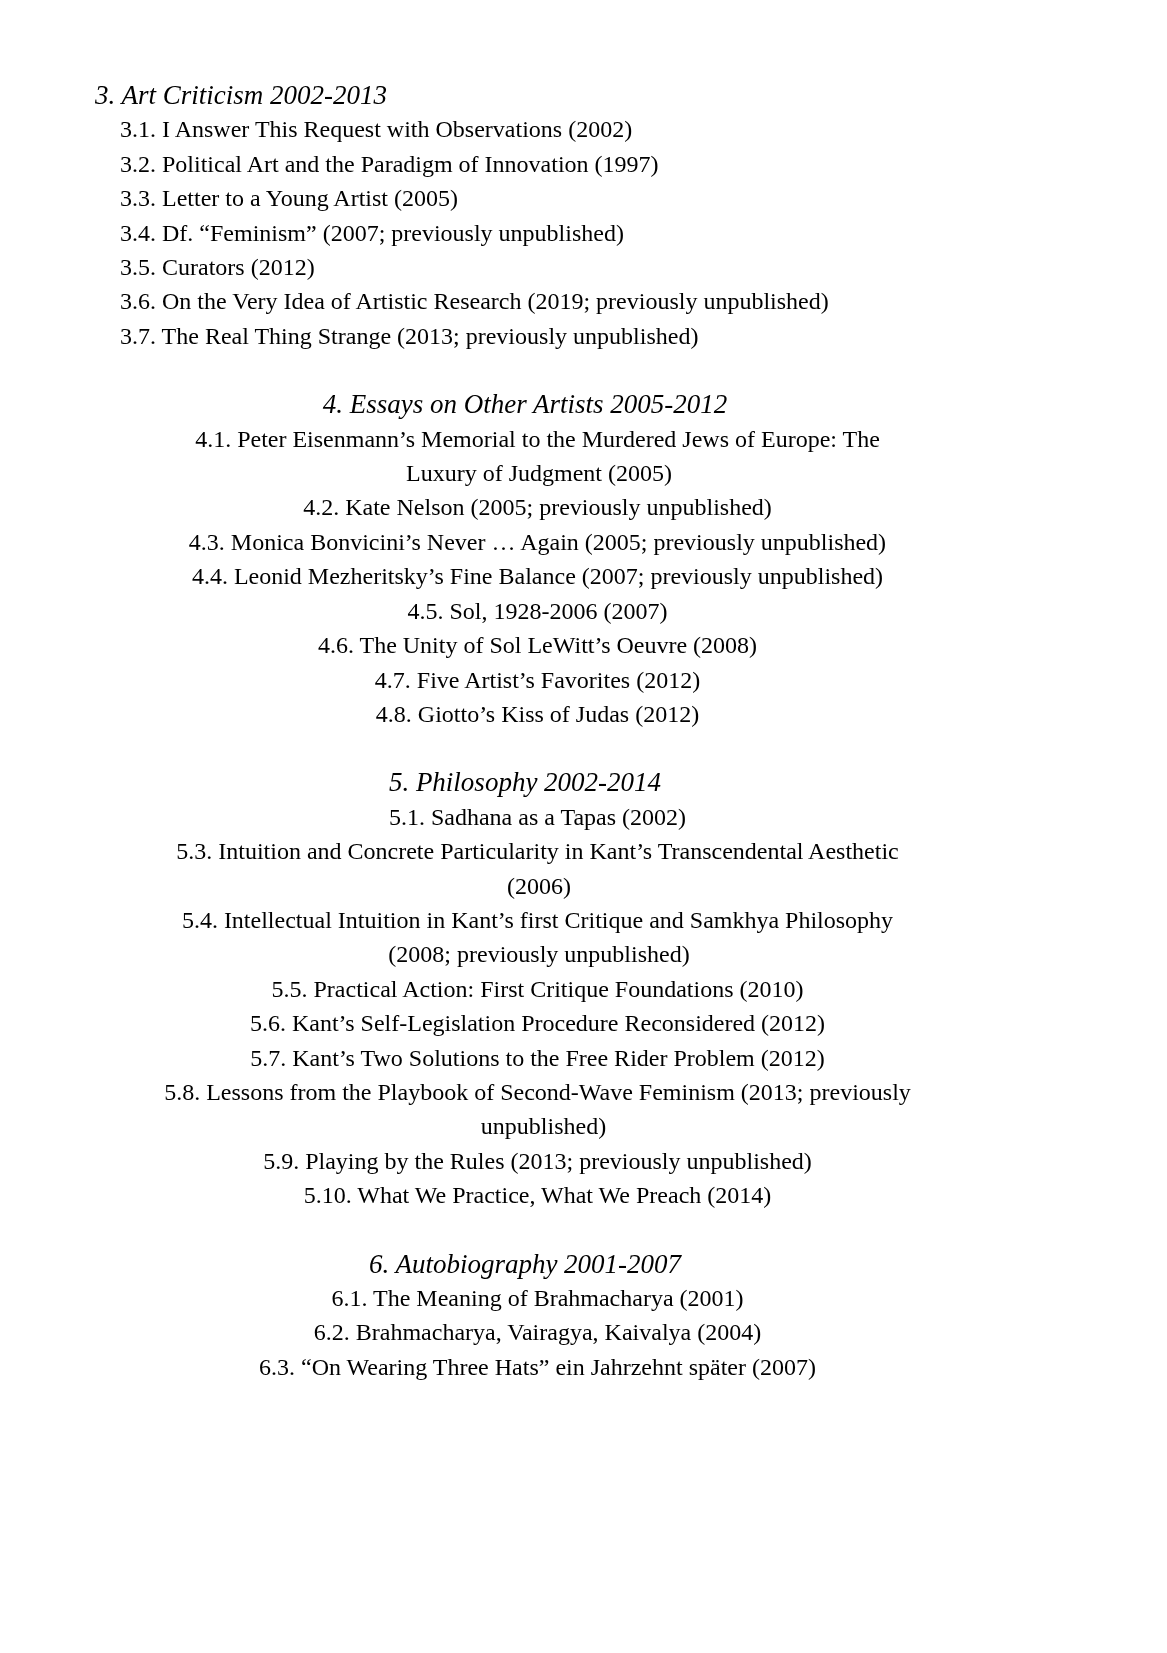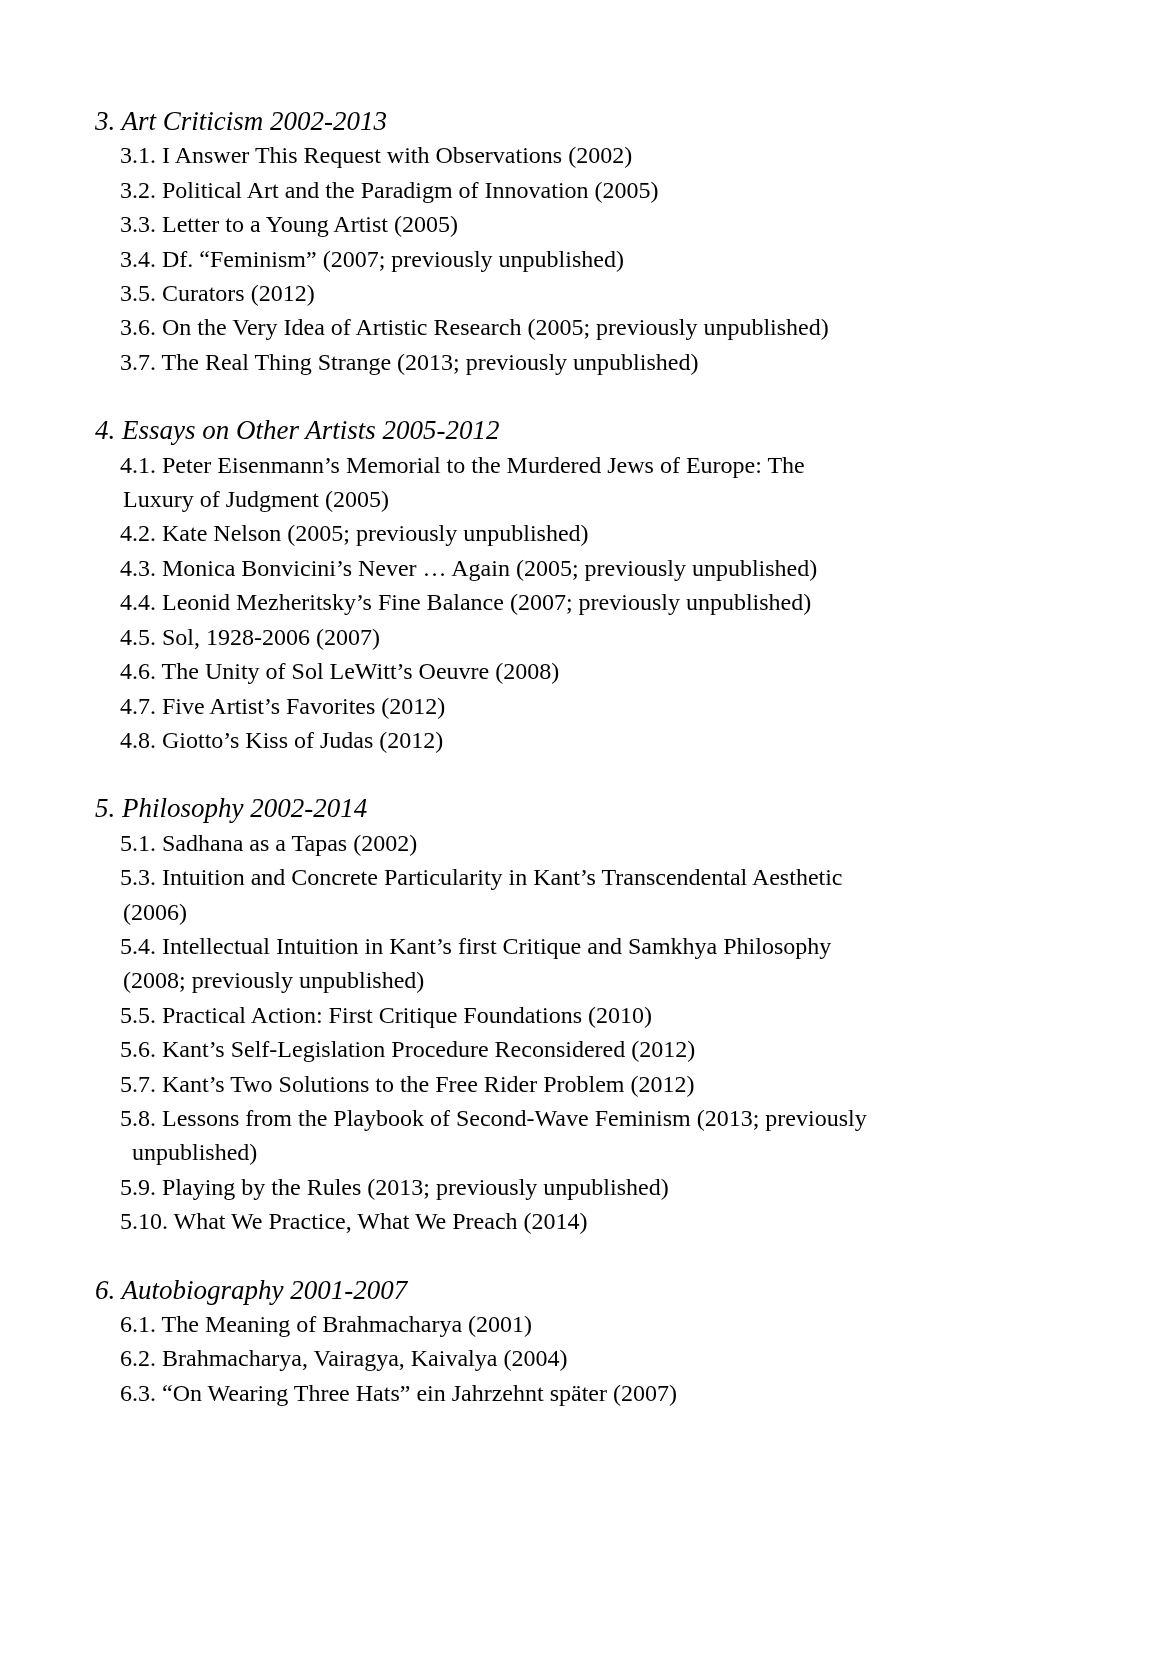--- a/index.html
+++ b/index.html
@@ -11,24 +11,24 @@
     width: 1167px;
     height: 1653px;
     overflow: hidden;
     font-family: "Liberation Serif", serif;
     color: #000000;
   }
   .page {
     box-sizing: border-box;
     width: 995px;
     height: 1653px;
-    padding: 104px 40px 0 95px;
+    padding: 78px 40px 0 95px;
   }
   .toc-section { margin: 0; }
-  .toc-section + .toc-section { margin-top: 34px; }
+  .toc-section + .toc-section { margin-top: 34px; text-align: center; }
   .section-header {
     font-style: italic;
     font-size: 27px;
     line-height: 34.4px;
     white-space: nowrap;
   }
   .toc-item { margin: 0; }
   .toc-line {
     font-size: 24px;
     line-height: 34.4px;
@@ -44,33 +44,33 @@
 <body>
 
 <div class="page">
   <div id="toc-root">
       <div class="toc-section">
         <div class="section-header">3. Art Criticism 2002-2013</div>
         <div class="toc-item">
           <div class="toc-line indent-item"><span class="text-segment">3.1. I Answer This Request with Observations (2002)</span></div>
         </div>
         <div class="toc-item">
-          <div class="toc-line indent-item"><span class="text-segment">3.2. Political Art and the Paradigm of Innovation (2005)</span></div>
+          <div class="toc-line indent-item"><span class="text-segment">3.2. Political Art and the Paradigm of Innovation (1997)</span></div>
         </div>
         <div class="toc-item">
           <div class="toc-line indent-item"><span class="text-segment">3.3. Letter to a Young Artist (2005)</span></div>
         </div>
         <div class="toc-item">
           <div class="toc-line indent-item"><span class="text-segment">3.4. Df. “Feminism” (2007; previously unpublished)</span></div>
         </div>
         <div class="toc-item">
           <div class="toc-line indent-item"><span class="text-segment">3.5. Curators (2012)</span></div>
         </div>
         <div class="toc-item">
-          <div class="toc-line indent-item"><span class="text-segment">3.6. On the Very Idea of Artistic Research (2005; previously unpublished)</span></div>
+          <div class="toc-line indent-item"><span class="text-segment">3.6. On the Very Idea of Artistic Research (2019; previously unpublished)</span></div>
         </div>
         <div class="toc-item">
           <div class="toc-line indent-item"><span class="text-segment">3.7. The Real Thing Strange (2013; previously unpublished)</span></div>
         </div>
       </div>
       <div class="toc-section">
         <div class="section-header">4. Essays on Other Artists 2005-2012</div>
         <div class="toc-item">
           <div class="toc-line indent-item"><span class="text-segment">4.1. Peter Eisenmann’s Memorial to the Murdered Jews of Europe: The</span></div>
           <div class="toc-line indent-hang"><span class="text-segment">Luxury of Judgment (2005)</span></div>

